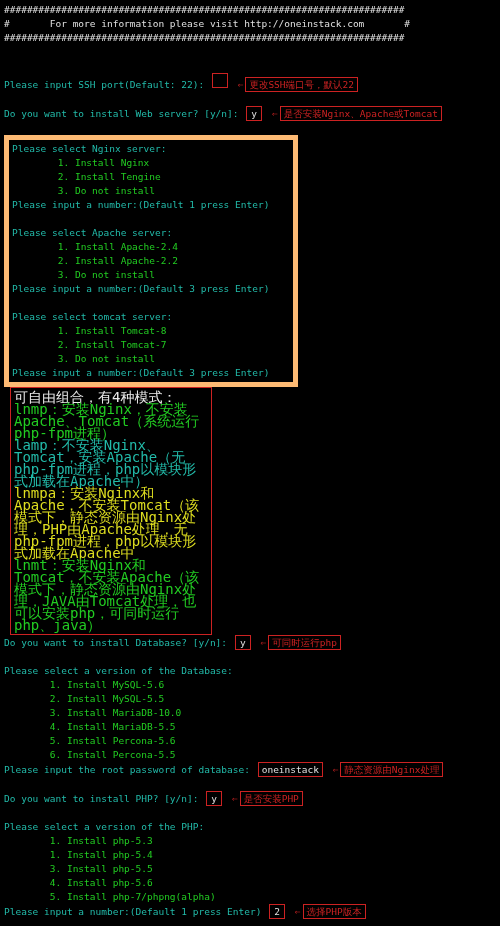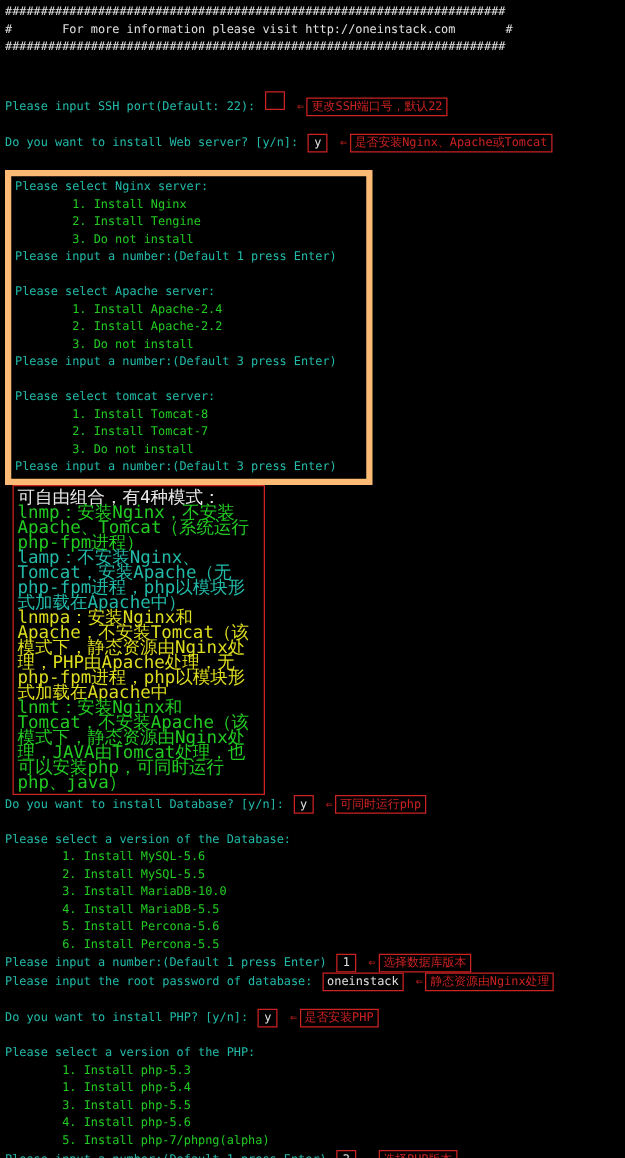--- a/index.html
+++ b/index.html
@@ -62,21 +62,20 @@
 <br>
 <div><span class="cyan">Do you want to install Database? [y/n]:</span> <span class="ibox">y</span> <span class="arrow">⇐</span><span class="ann">可同时运行php</span></div>
 <br>
 <div class="line cyan">Please select a version of the Database:</div>
 <div class="line grn">        <span>1. Install MySQL-5.6</span></div>
 <div class="line grn">        <span>2. Install MySQL-5.5</span></div>
 <div class="line grn">        <span>3. Install MariaDB-10.0</span></div>
 <div class="line grn">        <span>4. Install MariaDB-5.5</span></div>
 <div class="line grn">        <span>5. Install Percona-5.6</span></div>
 <div class="line grn">        <span>6. Install Percona-5.5</span></div>
-<div><span class="cyan">Please input a number:(Default 1 press Enter)</span> <span class="ibox">1</span> <span class="arrow">⇐</span><span class="ann">选择数据库版本</span></div>
 <div><span class="cyan">Please input the root password of database:</span> <span class="ibox">oneinstack</span> <span class="arrow">⇐</span><span class="ann">静态资源由Nginx处理</span></div>
 <br>
 <div><span class="cyan">Do you want to install PHP? [y/n]:</span> <span class="ibox">y</span> <span class="arrow">⇐</span><span class="ann">是否安装PHP</span></div>
 <br>
 <div class="line cyan">Please select a version of the PHP:</div>
 <div class="line grn">        <span>1. Install php-5.3</span></div>
 <div class="line grn">        <span>1. Install php-5.4</span></div>
 <div class="line grn">        <span>3. Install php-5.5</span></div>
 <div class="line grn">        <span>4. Install php-5.6</span></div>
 <div class="line grn">        <span>5. Install php-7/phpng(alpha)</span></div>

